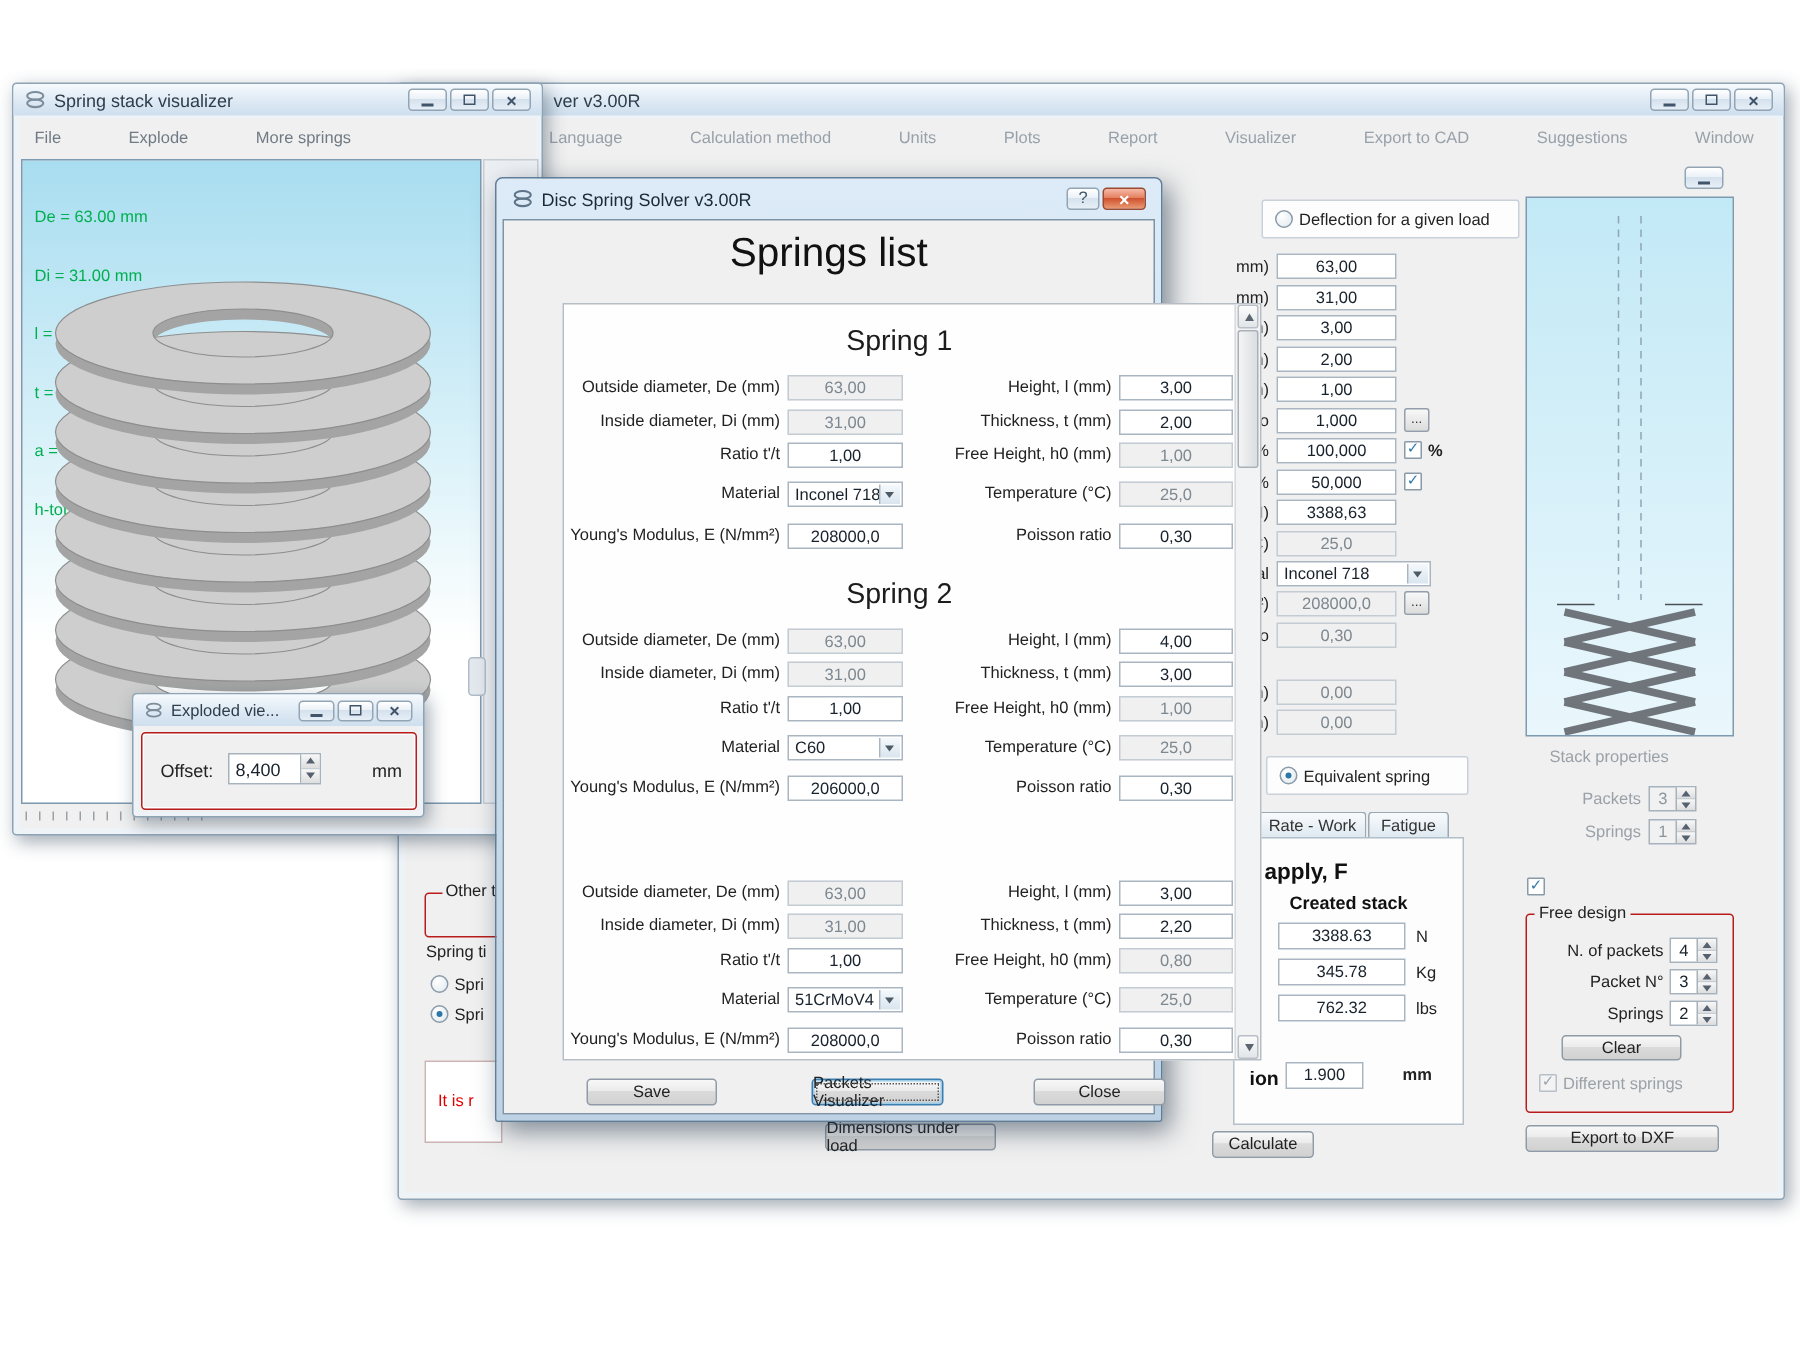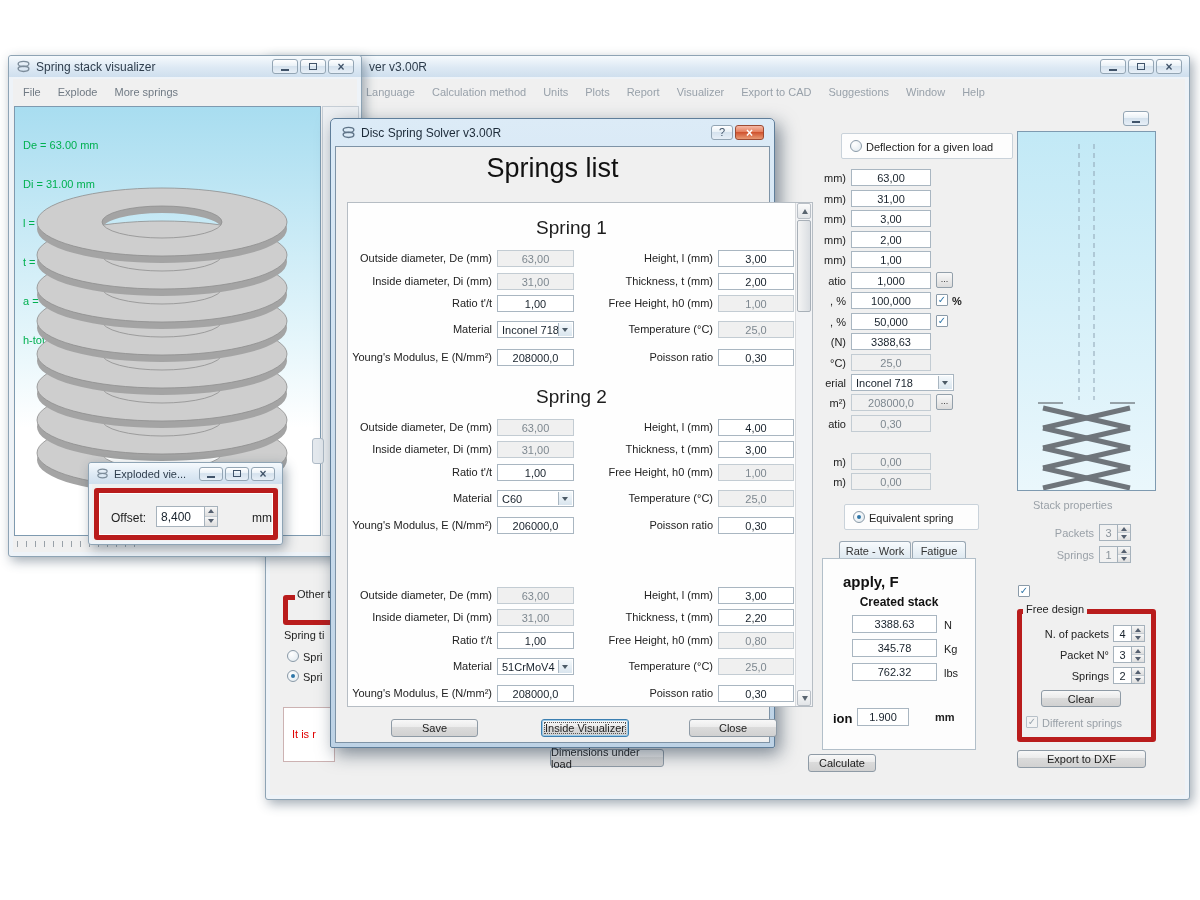--- a/index.html
+++ b/index.html
@@ -15,21 +15,21 @@
   .winbtns{margin-left:auto;display:flex;gap:2px;}
   .winbtn{width:26px;height:15px;border:1px solid #93a5b4;border-radius:3px;position:relative;
           background:linear-gradient(#ffffff,#eaf1f7 45%,#d4e1ed 46%,#e7eff7);
           display:flex;align-items:center;justify-content:center;color:#41546a;font-size:11px;line-height:1;}
   .winbtn.sm{width:24px;height:14px;}
   .winbtn.red{background:linear-gradient(#f5b9a6,#e5805f 45%,#ce4f2b 46%,#e99a74);border-color:#9c4a33;color:#fff;}
   .g-min{width:8px;height:2px;background:#41546a;margin-top:6px;}
   .g-max{width:8px;height:7px;border:1px solid #41546a;}
   .g-x{font-weight:bold;font-size:12px;}
 
-  .menubar{position:absolute;display:flex;align-items:center;font-size:11px;height:20px;}
+  .menubar{position:absolute;display:flex;align-items:center;font-size:11px;height:20px;gap:28px;}
   .menubar span{margin-right:17px;white-space:nowrap;}
 
   .tf{position:absolute;height:17px;border:1px solid #a9b6c1;background:#fff;font-size:11px;
       display:flex;align-items:center;justify-content:center;color:#18222c;}
   .tf.dis{background:#f0f0f0;color:#7e8890;border-color:#c3ccd3;}
   .tf.left{justify-content:flex-start;padding-left:4px;}
   .dd-arrow{position:absolute;right:1px;top:1px;bottom:1px;width:14px;border-left:1px solid #a9b6c1;
             background:linear-gradient(#f5f9fc,#d9e5ee);}
   .dd-arrow::after{content:"";position:absolute;left:3px;top:5px;border-left:3.5px solid transparent;
                    border-right:3.5px solid transparent;border-top:4px solid #4c5a66;}
@@ -61,36 +61,36 @@
         border-right:3px solid transparent;border-bottom:4px solid #556070;}
   .spin .btns .dn::after{content:"";position:absolute;left:3px;top:2px;border-left:3px solid transparent;
         border-right:3px solid transparent;border-top:4px solid #556070;}
   .spin.dis{background:#f1f1f1;}
   .spin.dis .val{color:#8b949c;}
 
   .lbl{position:absolute;font-size:11px;color:#222;white-space:nowrap;}
   .lbl.gray{color:#9aa1a8;}
   .lbl.r{text-align:right;}
 
-  .gbox{position:absolute;border:5px solid #b91c1c;border-radius:3px;}
+  .gbox{position:absolute;border:1px solid #b91c1c;border-radius:3px;}
   .optbox{position:absolute;background:#fdfdfd;border:1px solid #c9d2da;border-radius:2px;}
   .rpanel{position:absolute;background:#fdfdfd;border:1px solid #b2bfc9;}
   .tab{position:absolute;height:18px;border:1px solid #9aa8b4;border-bottom:none;border-radius:3px 3px 0 0;
        background:linear-gradient(#f8fbfd,#dde8f0);font-size:11px;display:flex;align-items:center;
        justify-content:center;color:#333;}
 
   
   .dialog{position:absolute;background:linear-gradient(#dcebf7,#bdd2e5);border:1px solid #5f7e9a;
           border-radius:5px 5px 2px 2px;box-shadow:5px 6px 18px rgba(30,50,70,.55);}
   .dlg-title{position:absolute;left:0;top:0;right:0;height:27px;display:flex;align-items:center;
              padding:0 10px;font-size:12px;color:#1c2a38;}
   .dlg-body{position:absolute;left:4px;top:27px;right:4px;bottom:4px;background:#f0f0f0;border:1px solid #7e93a6;}
 
   
-  .spanel{position:absolute;background:#fefefe;border:1px solid #b6bdc4;overflow:hidden;}
+  .spanel{position:absolute;background:#fefefe;border:1px solid #b6bdc4;overflow:hidden;margin-left:28px;}
   .spring-title{position:absolute;left:0;width:447px;text-align:center;font-size:19px;color:#1c1c1c;}
   .srow{position:absolute;left:0;width:447px;height:17px;}
   .srow .lab1{position:absolute;right:303px;top:2px;font-size:11px;color:#222;white-space:nowrap;}
   .srow .lab2{position:absolute;right:82px;top:2px;font-size:11px;color:#222;white-space:nowrap;}
   .srow .f1{left:149px;width:77px;}
   .srow .f2{left:370px;width:76px;}
 
   .vscroll{position:absolute;right:0;top:0;bottom:0;width:17px;background:#f2f3f5;border-left:1px solid #d8dadd;}
   .sbtn{position:absolute;left:1px;right:1px;height:16px;background:linear-gradient(#fbfbfb,#e2e5e8);
         border:1px solid #b9bfc6;border-radius:2px;}
@@ -659,18 +659,18 @@
         </div>
 
         <div class="vscroll">
           <div class="sbtn up" style="top:0;"></div>
           <div class="sthumb" style="top:17px;height:92px;"></div>
           <div class="sbtn dn" style="bottom:0;"></div>
         </div>
       </div>
 
       <div class="btn" style="left:55px;top:572px;width:87px;height:18px;">Save</div>
-      <div class="btn focus" style="left:205px;top:572px;width:88px;height:18px;">Inside Visualizer</div>
+      <div class="btn focus" style="left:205px;top:572px;width:88px;height:18px;">Packets Visualizer</div>
       <div class="btn" style="left:353px;top:572px;width:88px;height:18px;">Close</div>
     </div>
   </div>
 
 </div>
 
 </body></html>

